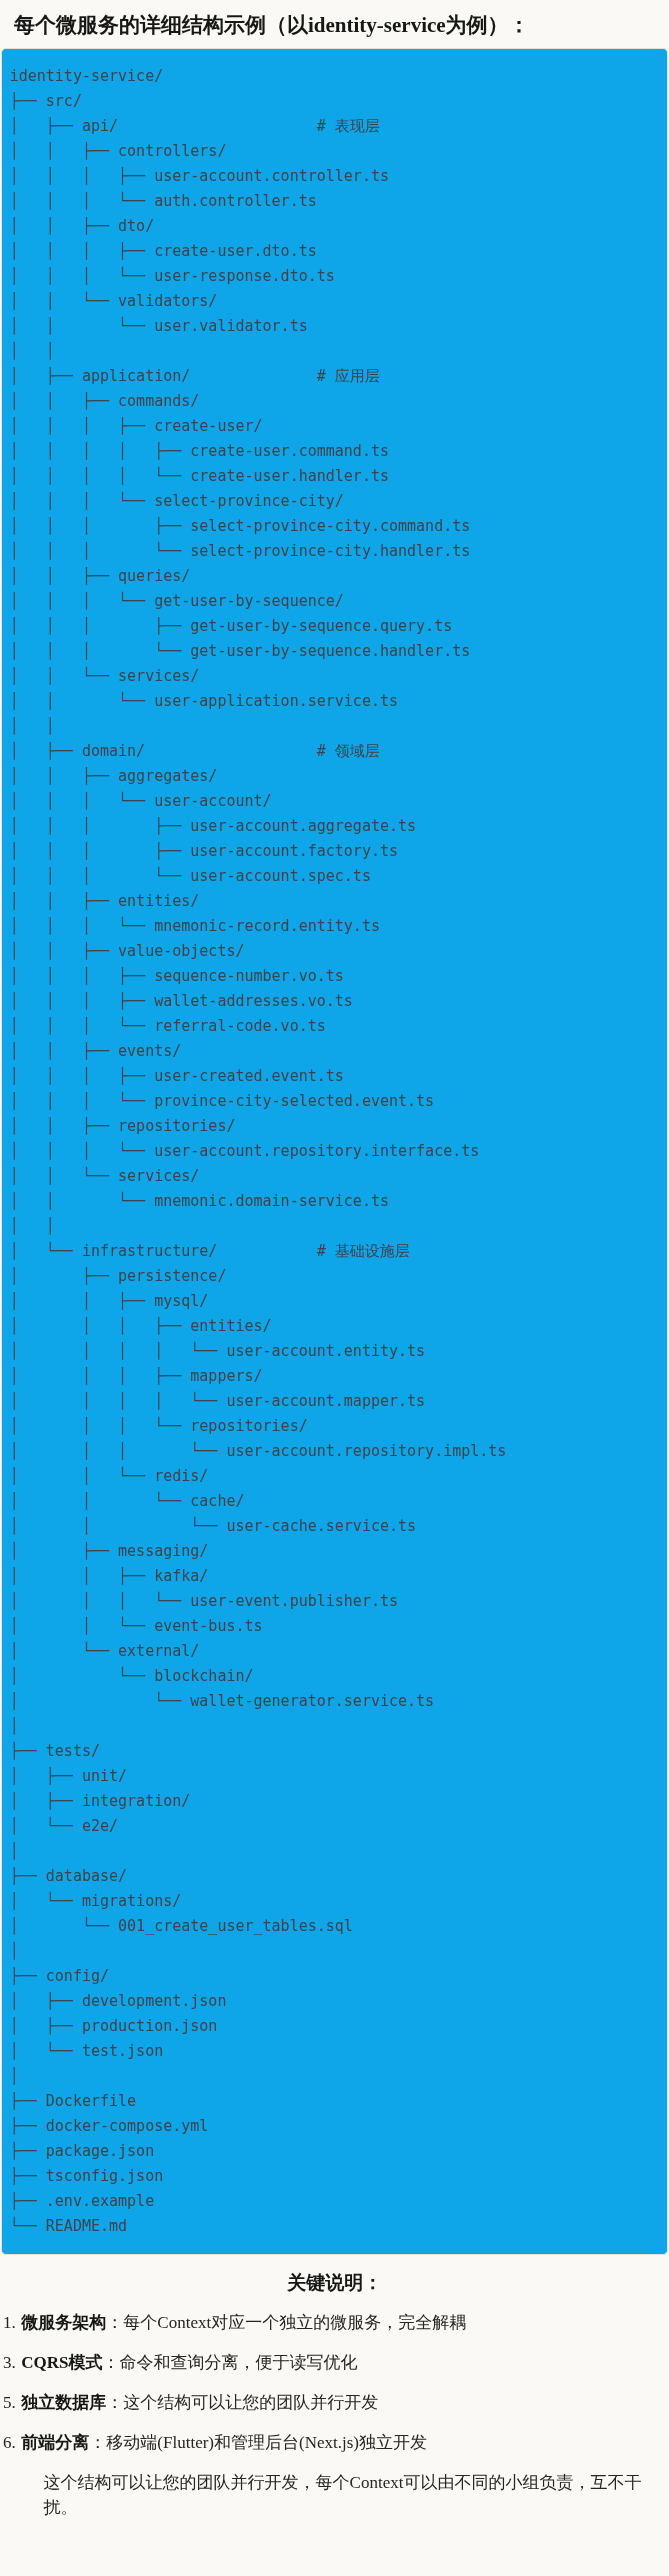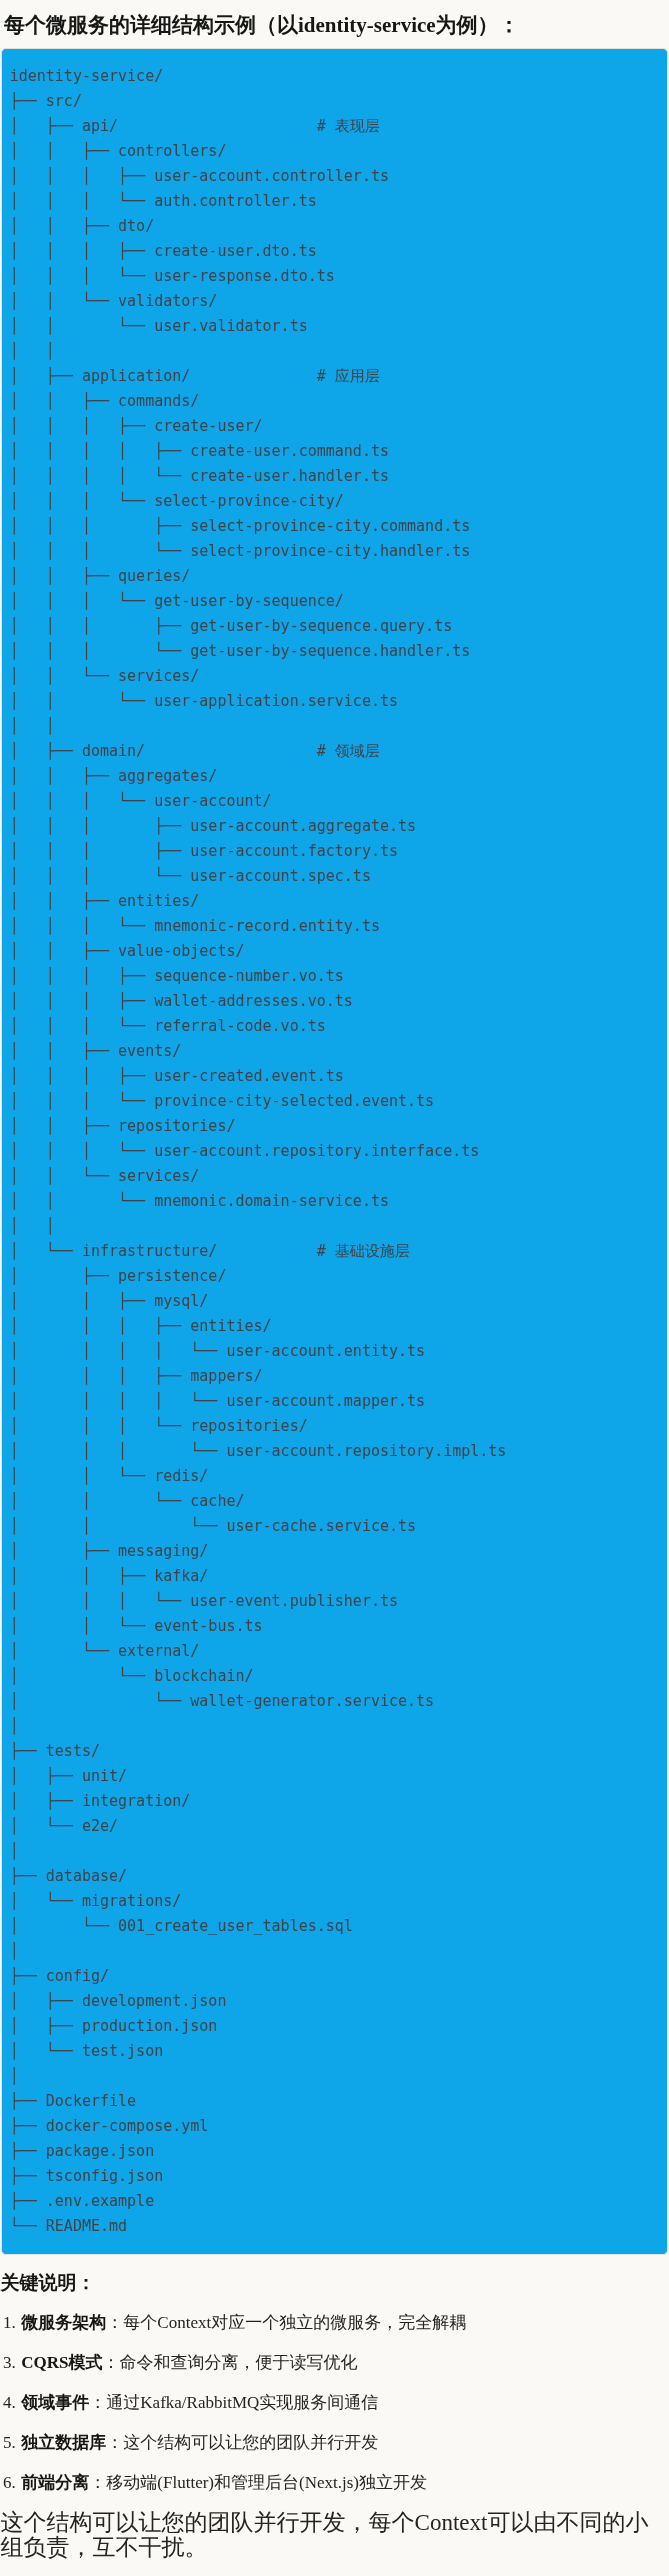--- a/index.html
+++ b/index.html
@@ -10,21 +10,21 @@
     font-family: "Liberation Serif", serif;
     color: #26251f;
     overflow: hidden;
   }
   .page {
     width: 669px;
     box-sizing: border-box;
   }
   .page-title {
     margin: 0;
-    padding: 13px 0 0 4px;
+    padding: 13px 0 0 14px;
     font-size: 21px;
     line-height: 1.22;
     font-weight: 700;
     color: #171715;
   }
   .code-block {
     box-sizing: border-box;
     margin: 9.4px 0.6px 0 0.6px;
     background: #0ea5e9;
     border: 0.6px solid #e4e1d8;
@@ -38,34 +38,36 @@
     line-height: 25px;
     color: #3f4349;
     white-space: pre;
   }
   .notes-heading {
     margin: 17px 0 0 0.6px;
     font-size: 19px;
     line-height: 22.5px;
     font-weight: 700;
     color: #171715;
+    text-align: center;
   }
   .notes-list { margin-top: 2.5px; }
   .note-item {
     margin: 15px 0 0 0;
     padding-left: 3px;
     font-size: 17px;
     line-height: 25px;
   }
   .note-num { margin-right: 5.6px; }
   .note-label { font-weight: 700; color: #171715; }
   .closing-paragraph {
     margin: 15px 0 0 0.6px;
-    font-size: 23px;
+    font-size: 17px;
     line-height: 25px;
+    padding-left: 43px;
   }
 </style>
 </head>
 <body>
 
 <div class="page">
 
   <h3 class="page-title">每个微服务的详细结构示例（以identity-service为例）：</h3>
 
   <div class="code-block">
@@ -164,23 +166,20 @@
 
     <div class="note-item">
       <span class="note-num">1.</span><span class="note-label">微服务架构</span><span class="note-colon">：</span><span class="note-text">每个Context对应一个独立的微服务，完全解耦</span>
     </div>
 
 
     <div class="note-item">
       <span class="note-num">3.</span><span class="note-label">CQRS模式</span><span class="note-colon">：</span><span class="note-text">命令和查询分离，便于读写优化</span>
     </div>
 
-    <div class="note-item">
-      <span class="note-num">4.</span><span class="note-label">领域事件</span><span class="note-colon">：</span><span class="note-text">通过Kafka/RabbitMQ实现服务间通信</span>
-    </div>
 
     <div class="note-item">
       <span class="note-num">5.</span><span class="note-label">独立数据库</span><span class="note-colon">：</span><span class="note-text">这个结构可以让您的团队并行开发</span>
     </div>
 
     <div class="note-item">
       <span class="note-num">6.</span><span class="note-label">前端分离</span><span class="note-colon">：</span><span class="note-text">移动端(Flutter)和管理后台(Next.js)独立开发</span>
     </div>
 
   </div>

